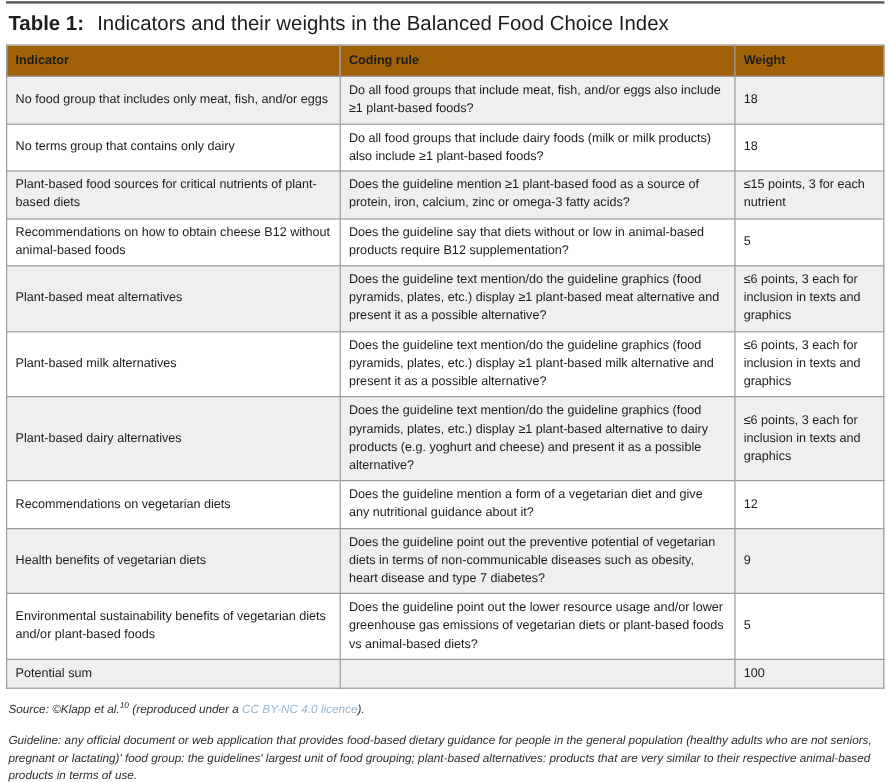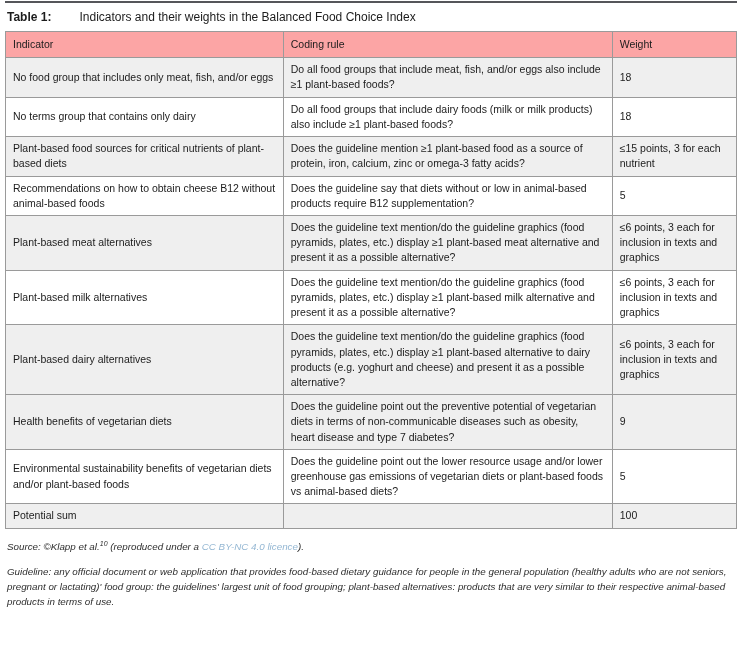--- a/index.html
+++ b/index.html
@@ -12,45 +12,45 @@
     padding: 0 5px;
     overflow: hidden;
   }
   .top-rule {
     border-top: 2px solid #55565a;
     margin-top: 1px;
   }
   .caption {
     display: flex;
     align-items: baseline;
-    gap: 28px;
+    gap: 11px;
     padding: 7px 2px 7px 2px;
-    font-size: 12px;
+    font-size: 17px;
   }
   .caption .label { font-weight: bold; }
   table {
     width: 100%;
     border-collapse: collapse;
     font-size: 10.5px;
     table-layout: fixed;
   }
   col.c-indicator { width: 38%; }
   col.c-rule      { width: 45%; }
   col.c-weight    { width: 17%; }
   th, td {
     border: 1px solid #9a9a9a;
     padding: 4px 7px;
     text-align: left;
     vertical-align: middle;
     line-height: 1.45;
     word-wrap: break-word;
   }
   th {
-    background: #fca5a5;
-    font-weight: normal;
+    background: #a16207;
+    font-weight: bold;
     padding: 5px 7px;
   }
   tr.shade td { background: #efefef; }
   .notes {
     font-size: 9.8px;
     font-style: italic;
     color: #2e2e2e;
     padding: 0 2px;
   }
   .note { margin-top: 11px; line-height: 1.5; }
@@ -114,20 +114,25 @@
       <tr>
         <td>Plant-based milk alternatives</td>
         <td>Does the guideline text mention/do the guideline graphics (food pyramids, plates, etc.) display ≥1 plant-based milk alternative and present it as a possible alternative?</td>
         <td>≤6 points, 3 each for inclusion in texts and graphics</td>
       </tr>
       <tr class="shade">
         <td>Plant-based dairy alternatives</td>
         <td>Does the guideline text mention/do the guideline graphics (food pyramids, plates, etc.) display ≥1 plant-based alternative to dairy products (e.g. yoghurt and cheese) and present it as a possible alternative?</td>
         <td>≤6 points, 3 each for inclusion in texts and graphics</td>
       </tr>
+      <tr>
+        <td>Recommendations on vegetarian diets</td>
+        <td>Does the guideline mention a form of a vegetarian diet and give any nutritional guidance about it?</td>
+        <td>12</td>
+      </tr>
       <tr class="shade">
         <td>Health benefits of vegetarian diets</td>
         <td>Does the guideline point out the preventive potential of vegetarian diets in terms of non-communicable diseases such as obesity, heart disease and type 7 diabetes?</td>
         <td>9</td>
       </tr>
       <tr>
         <td>Environmental sustainability benefits of vegetarian diets and/or plant-based foods</td>
         <td>Does the guideline point out the lower resource usage and/or lower greenhouse gas emissions of vegetarian diets or plant-based foods vs animal-based diets?</td>
         <td>5</td>
       </tr>

